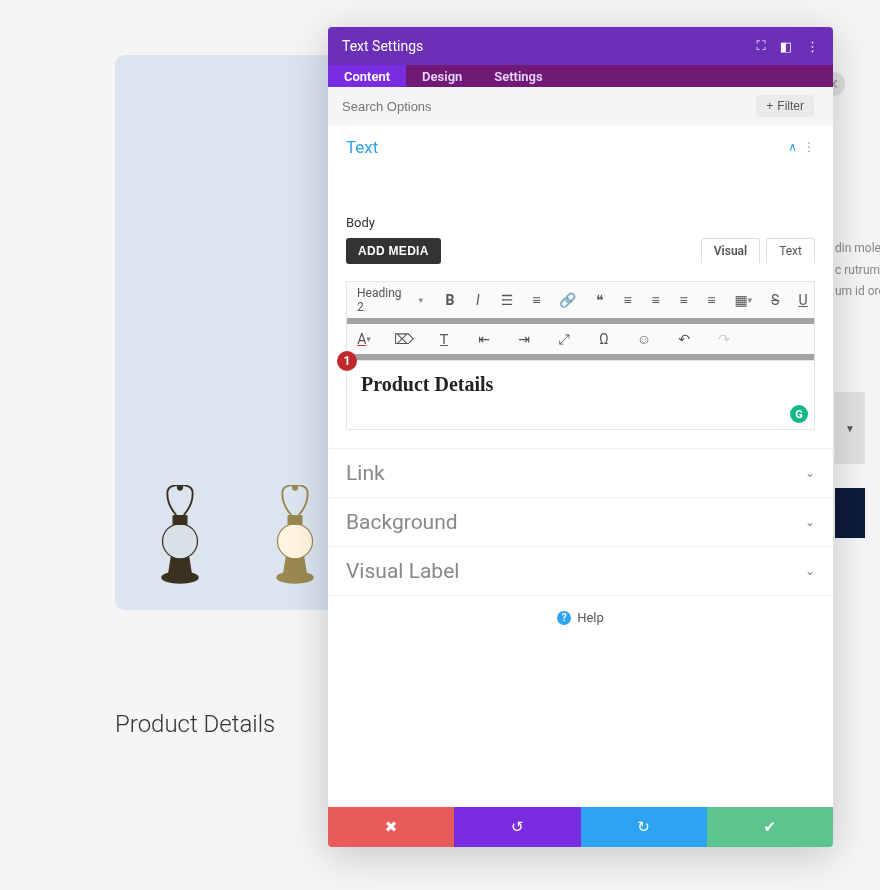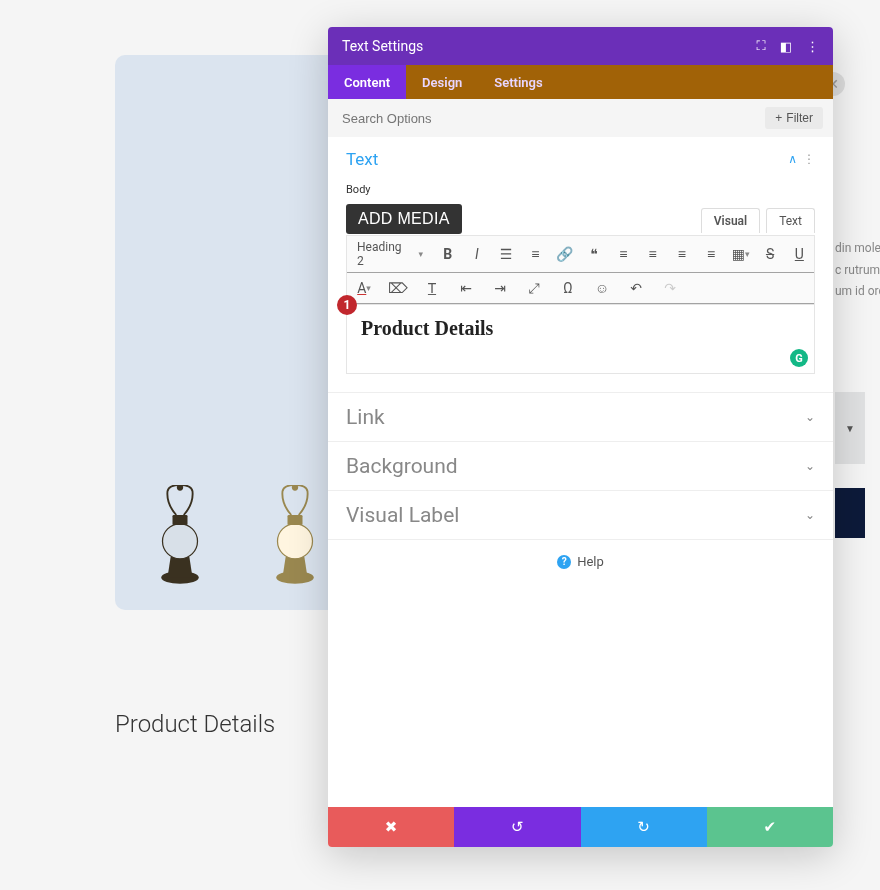--- a/index.html
+++ b/index.html
@@ -20,45 +20,45 @@
 .gray-box { position: absolute; right: 15px; top: 392px; width: 30px; height: 72px; background: #e0e1e2; display: flex; align-items: center; justify-content: center; font-size: 10px; color: #555; }
 .dark-strip { position: absolute; right: 15px; top: 488px; width: 30px; height: 50px; background: #0d1a3a; }
 
 .panel { position: absolute; left: 328px; top: 27px; width: 505px; height: 820px; background: #fff; box-shadow: 0 8px 40px rgba(0,0,0,.2); border-radius: 4px; display: flex; flex-direction: column; overflow: hidden; }
 
 .panel-header { background: #6b2fb8; height: 38px; display: flex; align-items: center; justify-content: space-between; padding: 0 14px; color: #fff; }
 .panel-title { font-size: 14px; font-weight: 400; }
 .header-icons { display: flex; gap: 14px; align-items: center; }
 .hi { font-size: 13px; cursor: pointer; }
 
-.tabs { background: #a16207; display: flex; height: 34px; }
+.tabs { background: #701a75; display: flex; height: 22px; }
 .tab { padding: 0 16px; display: flex; align-items: center; font-size: 13px; color: #e8d6ff; cursor: pointer; font-weight: 600; }
 .tab.active { background: #7a2de0; color: #fff; }
 
-.search-row { background: #f5f5f5; height: 38px; display: flex; align-items: center; padding: 0 10px 0 14px; }
+.search-row { background: #f5f5f5; height: 38px; display: flex; align-items: center; padding: 0 19px 0 14px; }
 .search-inp { flex: 1; background: transparent; border: none; font-size: 13px; color: #999; outline: none; }
 .filter-btn { background: #eaeaea; border: none; padding: 4px 10px; font-size: 12px; color: #555; border-radius: 3px; cursor: pointer; display: flex; align-items: center; gap: 4px; }
 
 .section { border-bottom: 1px solid #eee; }
 .section-hdr { display: flex; align-items: center; justify-content: space-between; padding: 12px 18px; cursor: pointer; }
 .section-title { font-size: 17px; color: #2ea3f2; }
 .section-title.muted { color: #888; font-size: 21px; }
 .sec-chev { color: #2ea3f2; font-size: 12px; display: flex; align-items: center; gap: 6px; }
 .sec-chev .dots { color: #999; }
 .sec-chev.muted { color: #888; }
 
-.body-label { font-size: 11px; color: #333; padding: 2px 18px 8px; }
-.add-media { margin: 0 18px 10px; background: #333; color: #fff; border: none; padding: 6px 12px; font-size: 16px; font-weight: 400; border-radius: 3px; cursor: pointer; letter-spacing: .3px; }
-
-.editor-tabs { display: flex; justify-content: flex-end; gap: 6px; padding: 0 18px; margin-top: -36px; margin-bottom: 2px; }
+.body-label { font-size: 13px; color: #333; padding: 2px 18px 8px; margin-top: 44px; }
+.add-media { margin: 0 18px 10px; background: #333; color: #fff; border: none; padding: 6px 12px; font-size: 12px; font-weight: 700; border-radius: 3px; cursor: pointer; letter-spacing: .3px; }
+
+.editor-tabs { display: flex; justify-content: flex-end; gap: 6px; padding: 0 18px; margin-top: -36px; margin-bottom: 18px; }
 .etab { background: #fff; border: 1px solid #ddd; border-bottom: none; padding: 5px 12px; font-size: 12px; color: #555; border-radius: 3px 3px 0 0; cursor: pointer; }
 .etab.active { font-weight: 600; }
 
 .tb { margin: 0 18px; border: 1px solid #e5e5e5; border-bottom: none; background: #fafafa; }
-.tb-row { display: flex; align-items: center; padding: 4px 6px; border-bottom: 1px solid #a3a3a3; gap: 12px; flex-wrap: nowrap; }
+.tb-row { display: flex; align-items: center; padding: 4px 6px; border-bottom: 6px solid #a3a3a3; gap: 18px; flex-wrap: nowrap; }
 .tb-sel { font-size: 12px; color: #555; padding: 0 4px; display: flex; align-items: center; gap: 8px; min-width: 74px; }
 .tb-btn { width: 22px; height: 22px; display: flex; align-items: center; justify-content: center; font-size: 14px; color: #555; cursor: pointer; border-radius: 2px; }
 .tb-arrow { font-size: 9px; color: #888; }
 
 .editor-area { position: relative; margin: 0 18px 18px; border: 1px solid #e5e5e5; min-height: 70px; padding: 12px 14px; }
 .editor-heading { font-family: Georgia, serif; font-weight: 700; font-size: 20px; color: #222; }
 .badge-num { position: absolute; top: -10px; left: -10px; width: 20px; height: 20px; background: #c1272d; color: #fff; border-radius: 50%; font-size: 12px; font-weight: 700; display: flex; align-items: center; justify-content: center; }
 .gram { position: absolute; right: 6px; bottom: 6px; width: 18px; height: 18px; background: #13b886; color: #fff; border-radius: 50%; font-size: 11px; display: flex; align-items: center; justify-content: center; font-weight: 700; }
 
 .help-row { display: flex; align-items: center; justify-content: center; gap: 6px; padding: 14px 0; }

